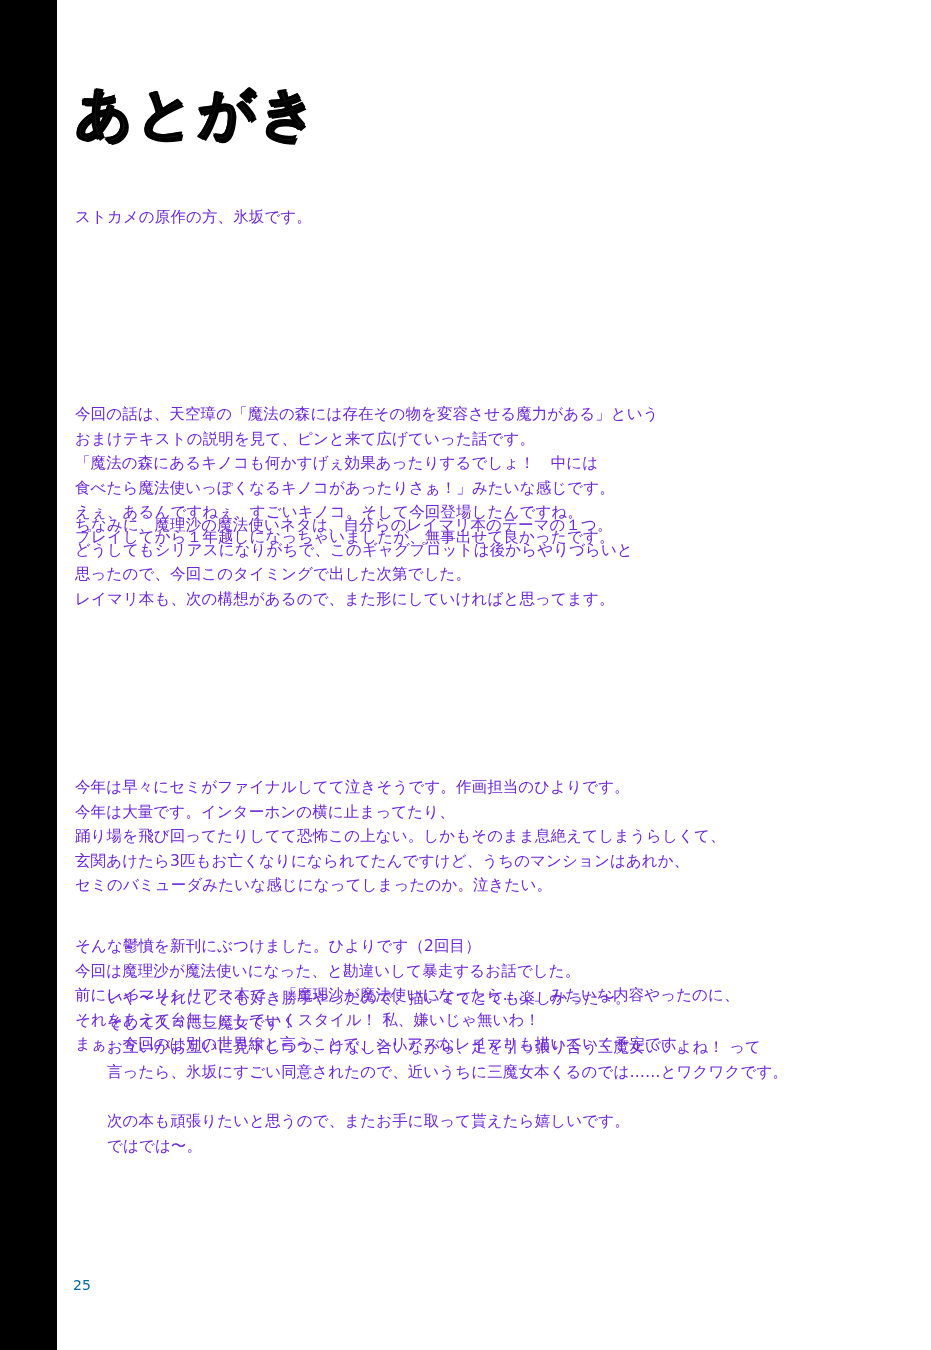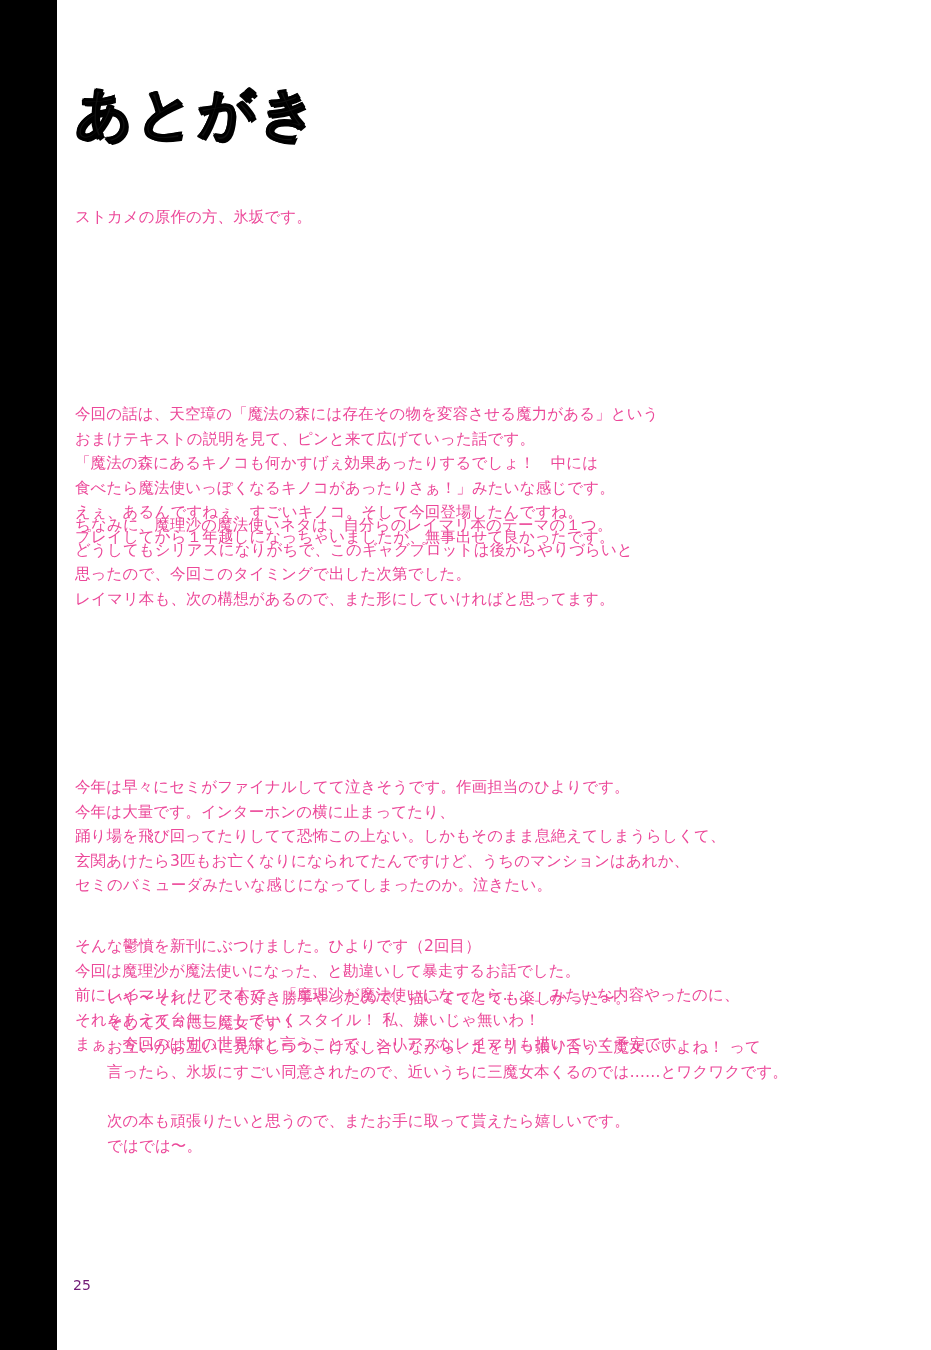--- a/index.html
+++ b/index.html
@@ -44,40 +44,40 @@
     -webkit-text-stroke: 1px #000;
     text-shadow:
       2px 2px 0 #000,
       -1px 1px 0 #000,
       1px -1px 0 #000;
     line-height: 1.1;
   }
   .body-text {
     position: absolute;
     left: 18px;
-    color: #ec4899;
+    color: #6d28d9;
     font-size: 15.5px;
     line-height: 24.6px;
     white-space: pre-wrap;
     letter-spacing: 0.1px;
   }
   .block-a { top: 205px; }
   .block-b { top: 402px; font-family: Liberation Serif, serif; }
   .block-c { top: 513px; }
   .block-d { top: 642px; }
   .block-e { top: 775px; }
   .block-f { top: 934px; }
   .block-g { top: 986px; margin-left: 32px; }
 
   .page-number {
     position: absolute;
     left: 16px;
     top: 1277px;
     font-size: 14px;
-    color: #701a75;
+    color: #0369a1;
   }
 </style>
 </head>
 <body>
 
 <div class="page">
 
   <div class="edge-bar"></div>
 
   <div class="content">

